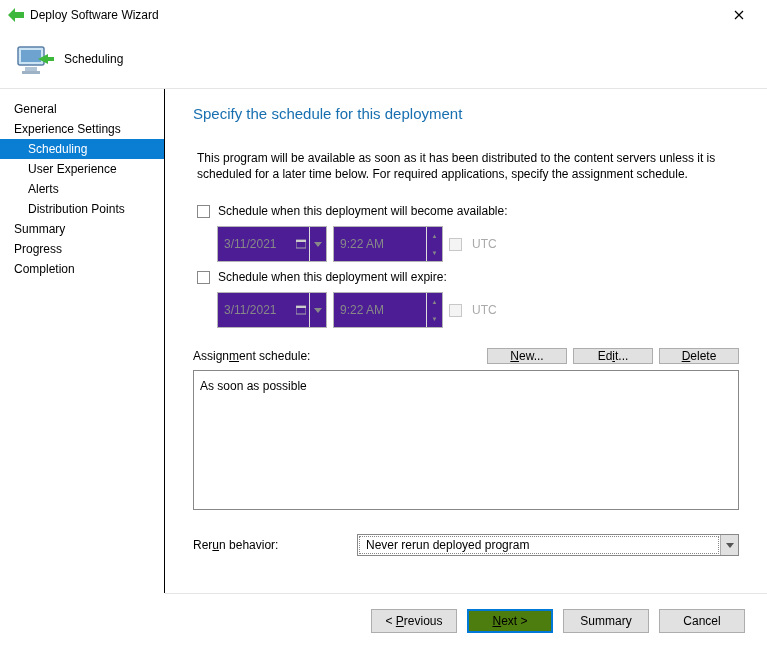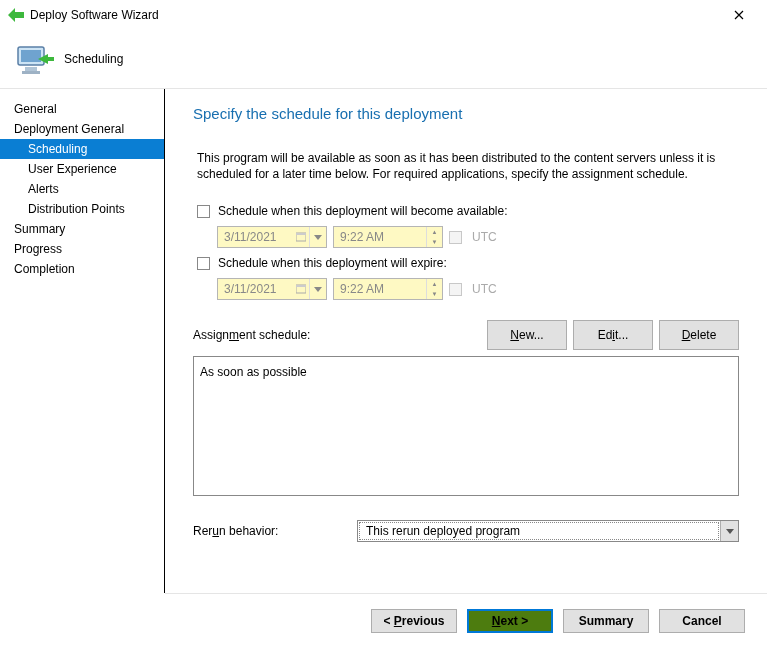--- a/index.html
+++ b/index.html
@@ -24,46 +24,46 @@
 
   .content { flex: 1; padding: 16px 28px 10px 28px; display: flex; flex-direction: column; min-width: 0; }
   .page-title { color: #186fb0; font-size: 15px; margin-bottom: 28px; }
   .desc { font-size: 12px; line-height: 1.35; margin: 0 0 22px 4px; }
 
   .row { display: flex; align-items: center; margin-bottom: 4px; }
   .checkbox { width: 13px; height: 13px; border: 1px solid #888; margin-right: 8px; background:#fff; }
   .check-label { font-size: 12px; }
 
   .dtrow { display: flex; align-items: center; margin: 4px 0 8px 24px; gap: 6px; }
-  .datebox, .timebox { display: flex; align-items: center; border: 1px solid #b5b5b5; height: 22px; background: #fef9c3; color: #888; }
+  .datebox, .timebox { display: flex; align-items: center; border: 1px solid #b5b5b5; height: 36px; background: #4c1d95; color: #888; }
   .datebox { width: 110px; }
   .datebox .val { flex:1; padding: 0 6px; }
   .datebox .cal { width: 18px; display:flex; align-items:center; justify-content:center; border-right:1px solid #ddd; height:100%; }
   .datebox .dd { width: 16px; display:flex; align-items:center; justify-content:center; height:100%; }
   .timebox { width: 110px; }
   .timebox .val { flex:1; padding: 0 6px; }
   .timebox .spin { width: 16px; display:flex; flex-direction:column; height:100%; border-left:1px solid #ddd; }
   .timebox .spin div { flex:1; display:flex; align-items:center; justify-content:center; font-size:6px; color:#888;}
   .utc-cb { width:13px; height:13px; border:1px solid #c8c8c8; background:#f4f4f4; }
   .utc-label { color:#aaa; margin-left:4px; }
 
   .assign-row { display: flex; align-items: center; margin-top: 12px; }
   .assign-label { flex:1; }
   .assign-btns { display:flex; gap:6px; }
-  .btn { height: 30px; min-width: 80px; border: 1px solid #adadad; background: #e1e1e1; font-size: 12px; display:inline-flex; align-items:center; justify-content:center; padding: 0 10px; cursor: default; }
+  .btn { height: 16px; min-width: 80px; border: 1px solid #adadad; background: #e1e1e1; font-size: 12px; display:inline-flex; align-items:center; justify-content:center; padding: 0 10px; cursor: default; }
   .btn.default { border: 2px solid #0078d7; background:#4d7c0f; }
   .listbox { border: 1px solid #888; height: 140px; margin-top: 6px; padding: 8px 6px; font-size: 12px; background:#fff; overflow:auto; }
 
   .rerun-row { display:flex; align-items:center; margin-top: 24px; gap: 14px; }
   .rerun-label { min-width: 150px; }
   .select { flex:1; border:1px solid #888; height:22px; display:flex; align-items:center; background:#fff; }
   .select .sval { flex:1; padding:0 6px; border:1px dotted #888; margin:1px; height:18px; display:flex; align-items:center; }
   .select .sdd { width:18px; height:100%; display:flex; align-items:center; justify-content:center; background:#e1e1e1; border-left:1px solid #adadad; }
 
-  .footer { height: 54px; border-top: 1px solid #e5e5e5; display:flex; align-items:center; justify-content:flex-end; padding: 0 22px; gap: 10px; margin-left:165px;font-weight:bold; }
+  .footer { height: 54px; border-top: 1px solid #e5e5e5; display:flex; align-items:center; justify-content:flex-end; padding: 0 22px; gap: 10px; margin-left:165px; }
   .footer .btn { min-width: 86px; height: 24px; }
 
   .underline-accesskey { text-decoration: underline; text-decoration-skip-ink: none; }
   svg { display:block; }
 </style>
 </head>
 <body>
 
 <div class="window">
 
@@ -92,21 +92,21 @@
       </svg>
     </span>
     <span class="heading">Scheduling</span>
   </div>
 
   <div class="divider-row"></div>
 
   <div class="body">
     <div class="sidebar" id="sidebar">
         <div class="item">General</div>
-        <div class="item">Deployment General</div>
+        <div class="item">Experience Settings</div>
         <div class="item child selected">Scheduling</div>
         <div class="item child">User Experience</div>
         <div class="item child">Alerts</div>
         <div class="item child">Distribution Points</div>
         <div class="item">Summary</div>
         <div class="item">Progress</div>
         <div class="item">Completion</div>
       </div>
 
     <div class="content">
@@ -187,21 +187,21 @@
             </span>
         </span>
       </div>
       <div class="listbox" id="assign-list">
           <div>As soon as possible</div>
         </div>
 
       <div class="rerun-row">
         <span class="rerun-label">Rer<span class="underline-accesskey">u</span>n behavior:</span>
         <div class="select">
-          <span class="sval">This rerun deployed program</span>
+          <span class="sval">Never rerun deployed program</span>
           <span class="sdd">
               <svg width="8" height="5">
                 <polygon points="0,0 8,0 4,5" fill="#555"></polygon>
               </svg>
             </span>
         </div>
       </div>
 
     </div>
   </div>

